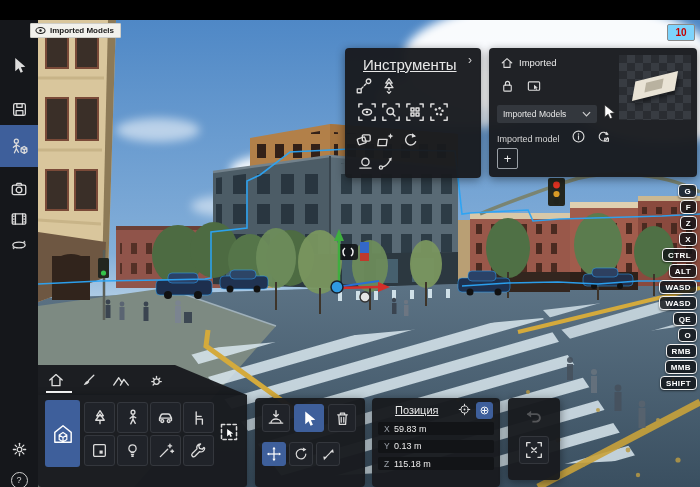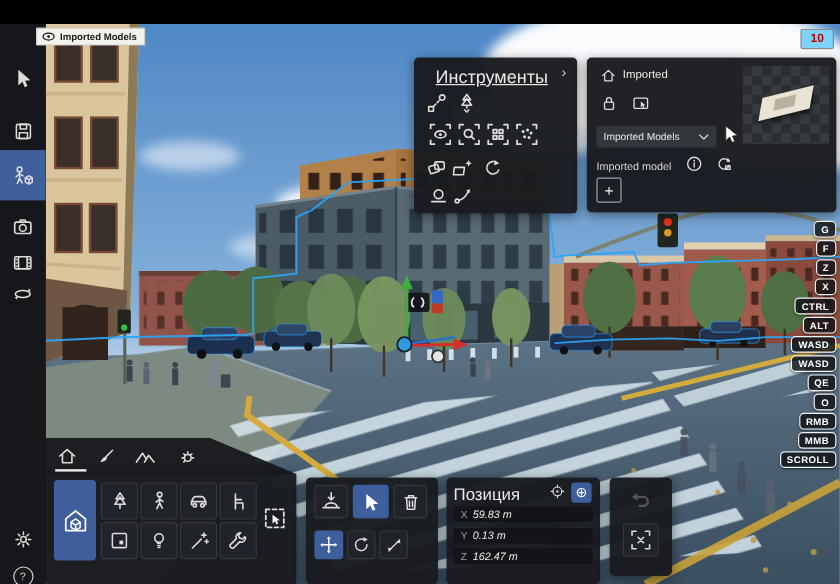--- a/index.html
+++ b/index.html
@@ -67,25 +67,25 @@
           background:rgba(25,27,31,0.97);clip-path:polygon(0 0,137px 0,209px 30px,0 30px);}
   .tab{position:absolute;top:3px;width:24px;height:24px;display:flex;align-items:center;justify-content:center;}
   #tab-underline{position:absolute;left:8px;top:26px;width:26px;height:2px;background:#fff;}
   #panel-bl{left:38px;top:395px;width:209px;height:92px;border-radius:0;}
   #big-cat{position:absolute;left:7px;top:5px;width:35px;height:67px;border-radius:3px;background:#3e5f9b;
            display:flex;align-items:center;justify-content:center;}
   
   #panel-mid{left:255px;top:398px;width:110px;height:89px;}
   
   #panel-pos{left:372px;top:398px;width:128px;height:89px;}
-  #panel-pos .hd{position:absolute;left:6px;top:6px;font-size:14px;color:#e8e8e8;}
+  #panel-pos .hd{position:absolute;left:23px;top:6px;font-size:11px;color:#e8e8e8;text-decoration:underline;}
   .pos-field{position:absolute;left:6px;width:116px;height:13px;background:#121417;border-radius:2px;
              display:flex;align-items:center;}
   .pos-axis{font-size:8.5px;color:#9aa0a8;width:10px;margin-left:6px;}
-  .pos-val{font-size:9px;color:#ececec;font-style:italic;}
+  .pos-val{font-size:9px;color:#ececec;}
   
   #panel-br{left:508px;top:398px;width:52px;height:82px;}
   
   #viewport{position:absolute;left:38px;top:20px;width:662px;height:467px;z-index:1;}
 </style>
 </head>
 <body>
 
 <div id="app">
 
@@ -443,21 +443,21 @@
     <span class="kbd" style="top:216px">Z</span>
     <span class="kbd" style="top:232px">X</span>
     <span class="kbd" style="top:248px">CTRL</span>
     <span class="kbd" style="top:264px">ALT</span>
     <span class="kbd" style="top:280px">WASD</span>
     <span class="kbd" style="top:296px">WASD</span>
     <span class="kbd" style="top:312px">QE</span>
     <span class="kbd" style="top:328px">O</span>
     <span class="kbd" style="top:344px">RMB</span>
     <span class="kbd" style="top:360px">MMB</span>
-    <span class="kbd" style="top:376px">SCROLL</span>
+    <span class="kbd" style="top:376px">SHIFT</span>
   </div>
 
   <div class="panel" id="tools-panel">
     <div class="hd">Инструменты</div>
     <div class="chev">›</div>
     <div class="tool-ic" style="left:10px;top:29px">
       <svg class="ic" width="18" height="18" viewBox="0 0 16 16">
           <rect x="2" y="10.5" width="3.5" height="3.5" class="stk"></rect>
           <circle cx="12" cy="3.8" r="2" class="stk"></circle>
           <line x1="5.8" y1="10.2" x2="10.4" y2="5.4" class="stk" stroke-dasharray="2 1.6"></line>
@@ -757,21 +757,21 @@
     <div class="pos-field" style="top:24px">
       <span class="pos-axis">X</span>
       <span class="pos-val">59.83 m</span>
     </div>
     <div class="pos-field" style="top:41.5px">
       <span class="pos-axis">Y</span>
       <span class="pos-val">0.13 m</span>
     </div>
     <div class="pos-field" style="top:59px">
       <span class="pos-axis">Z</span>
-      <span class="pos-val">162.47 m</span>
+      <span class="pos-val">115.18 m</span>
     </div>
   </div>
 
   <div class="panel" id="panel-br">
     <div class="tool-ic" style="left:15px;top:8px;opacity:.35">
       <svg class="ic" width="20" height="20" viewBox="0 0 16 16">
           <path d="M3.5 6.5 h7 a3 3 0 0 1 0 6 h-3" fill="none" stroke="#bbb" stroke-width="1.5"></path>
           <polygon points="3,6.5 6.5,3.8 6.5,9.2" fill="#bbb"></polygon>
         </svg>
     </div>

